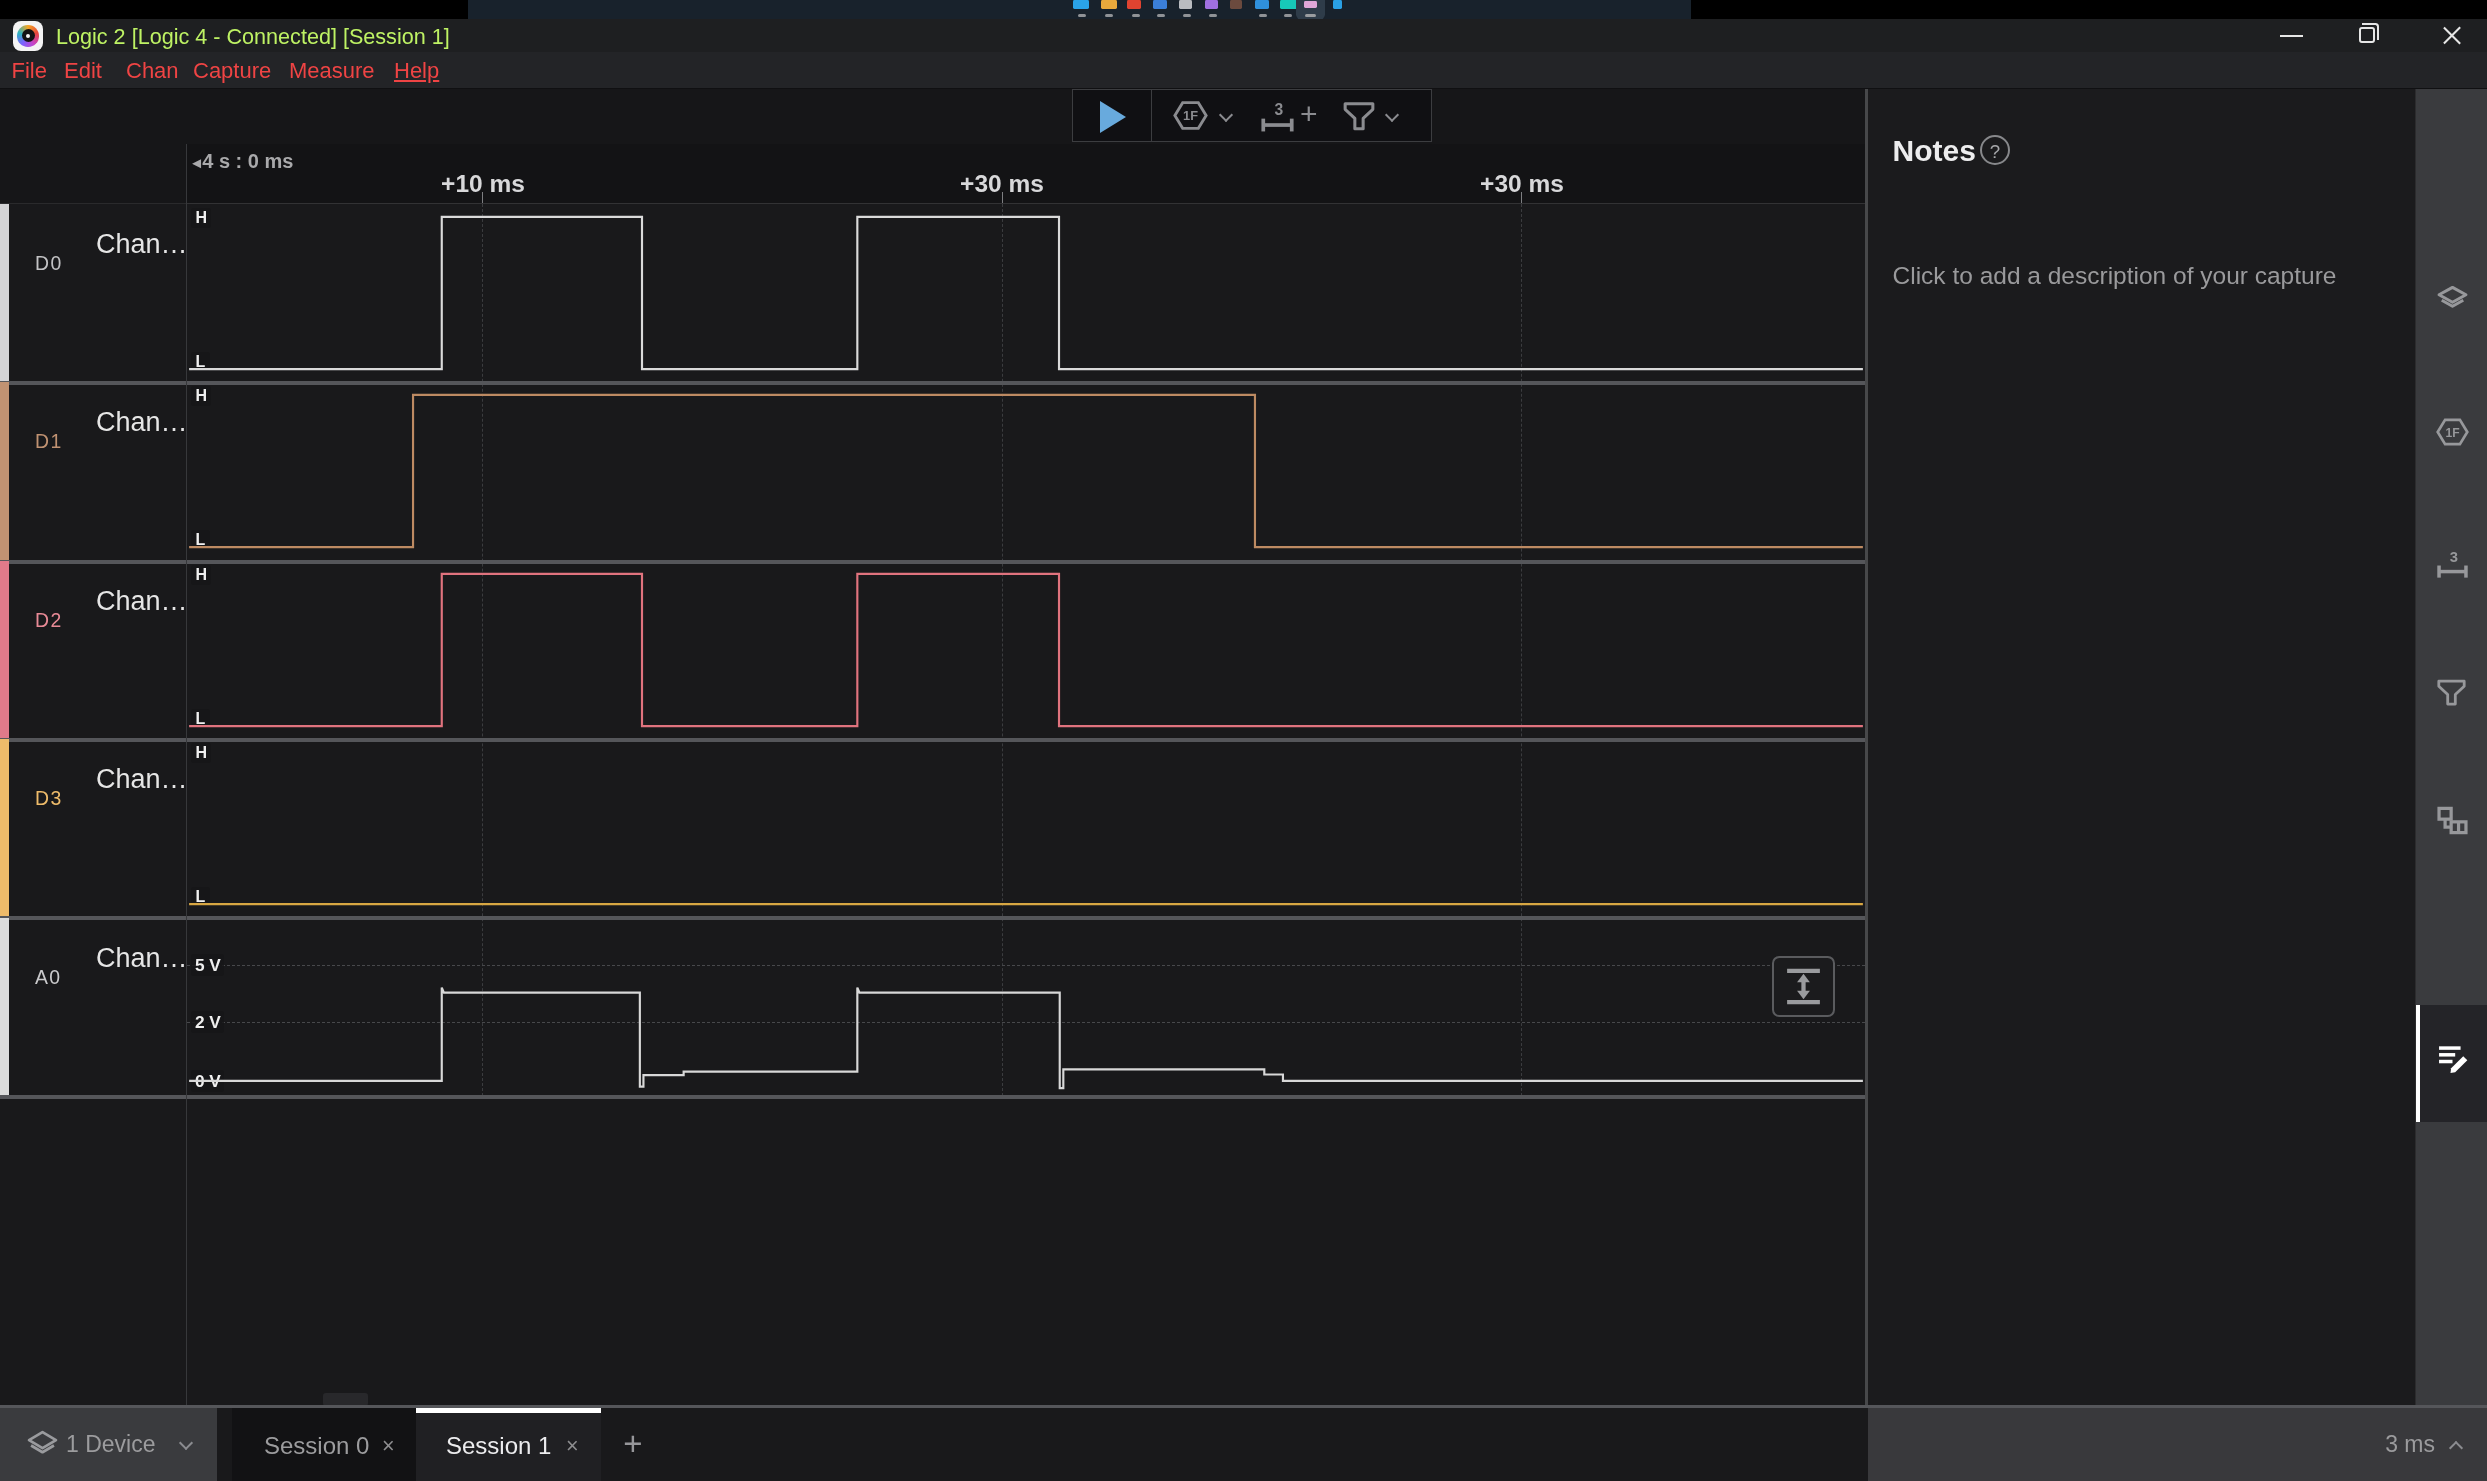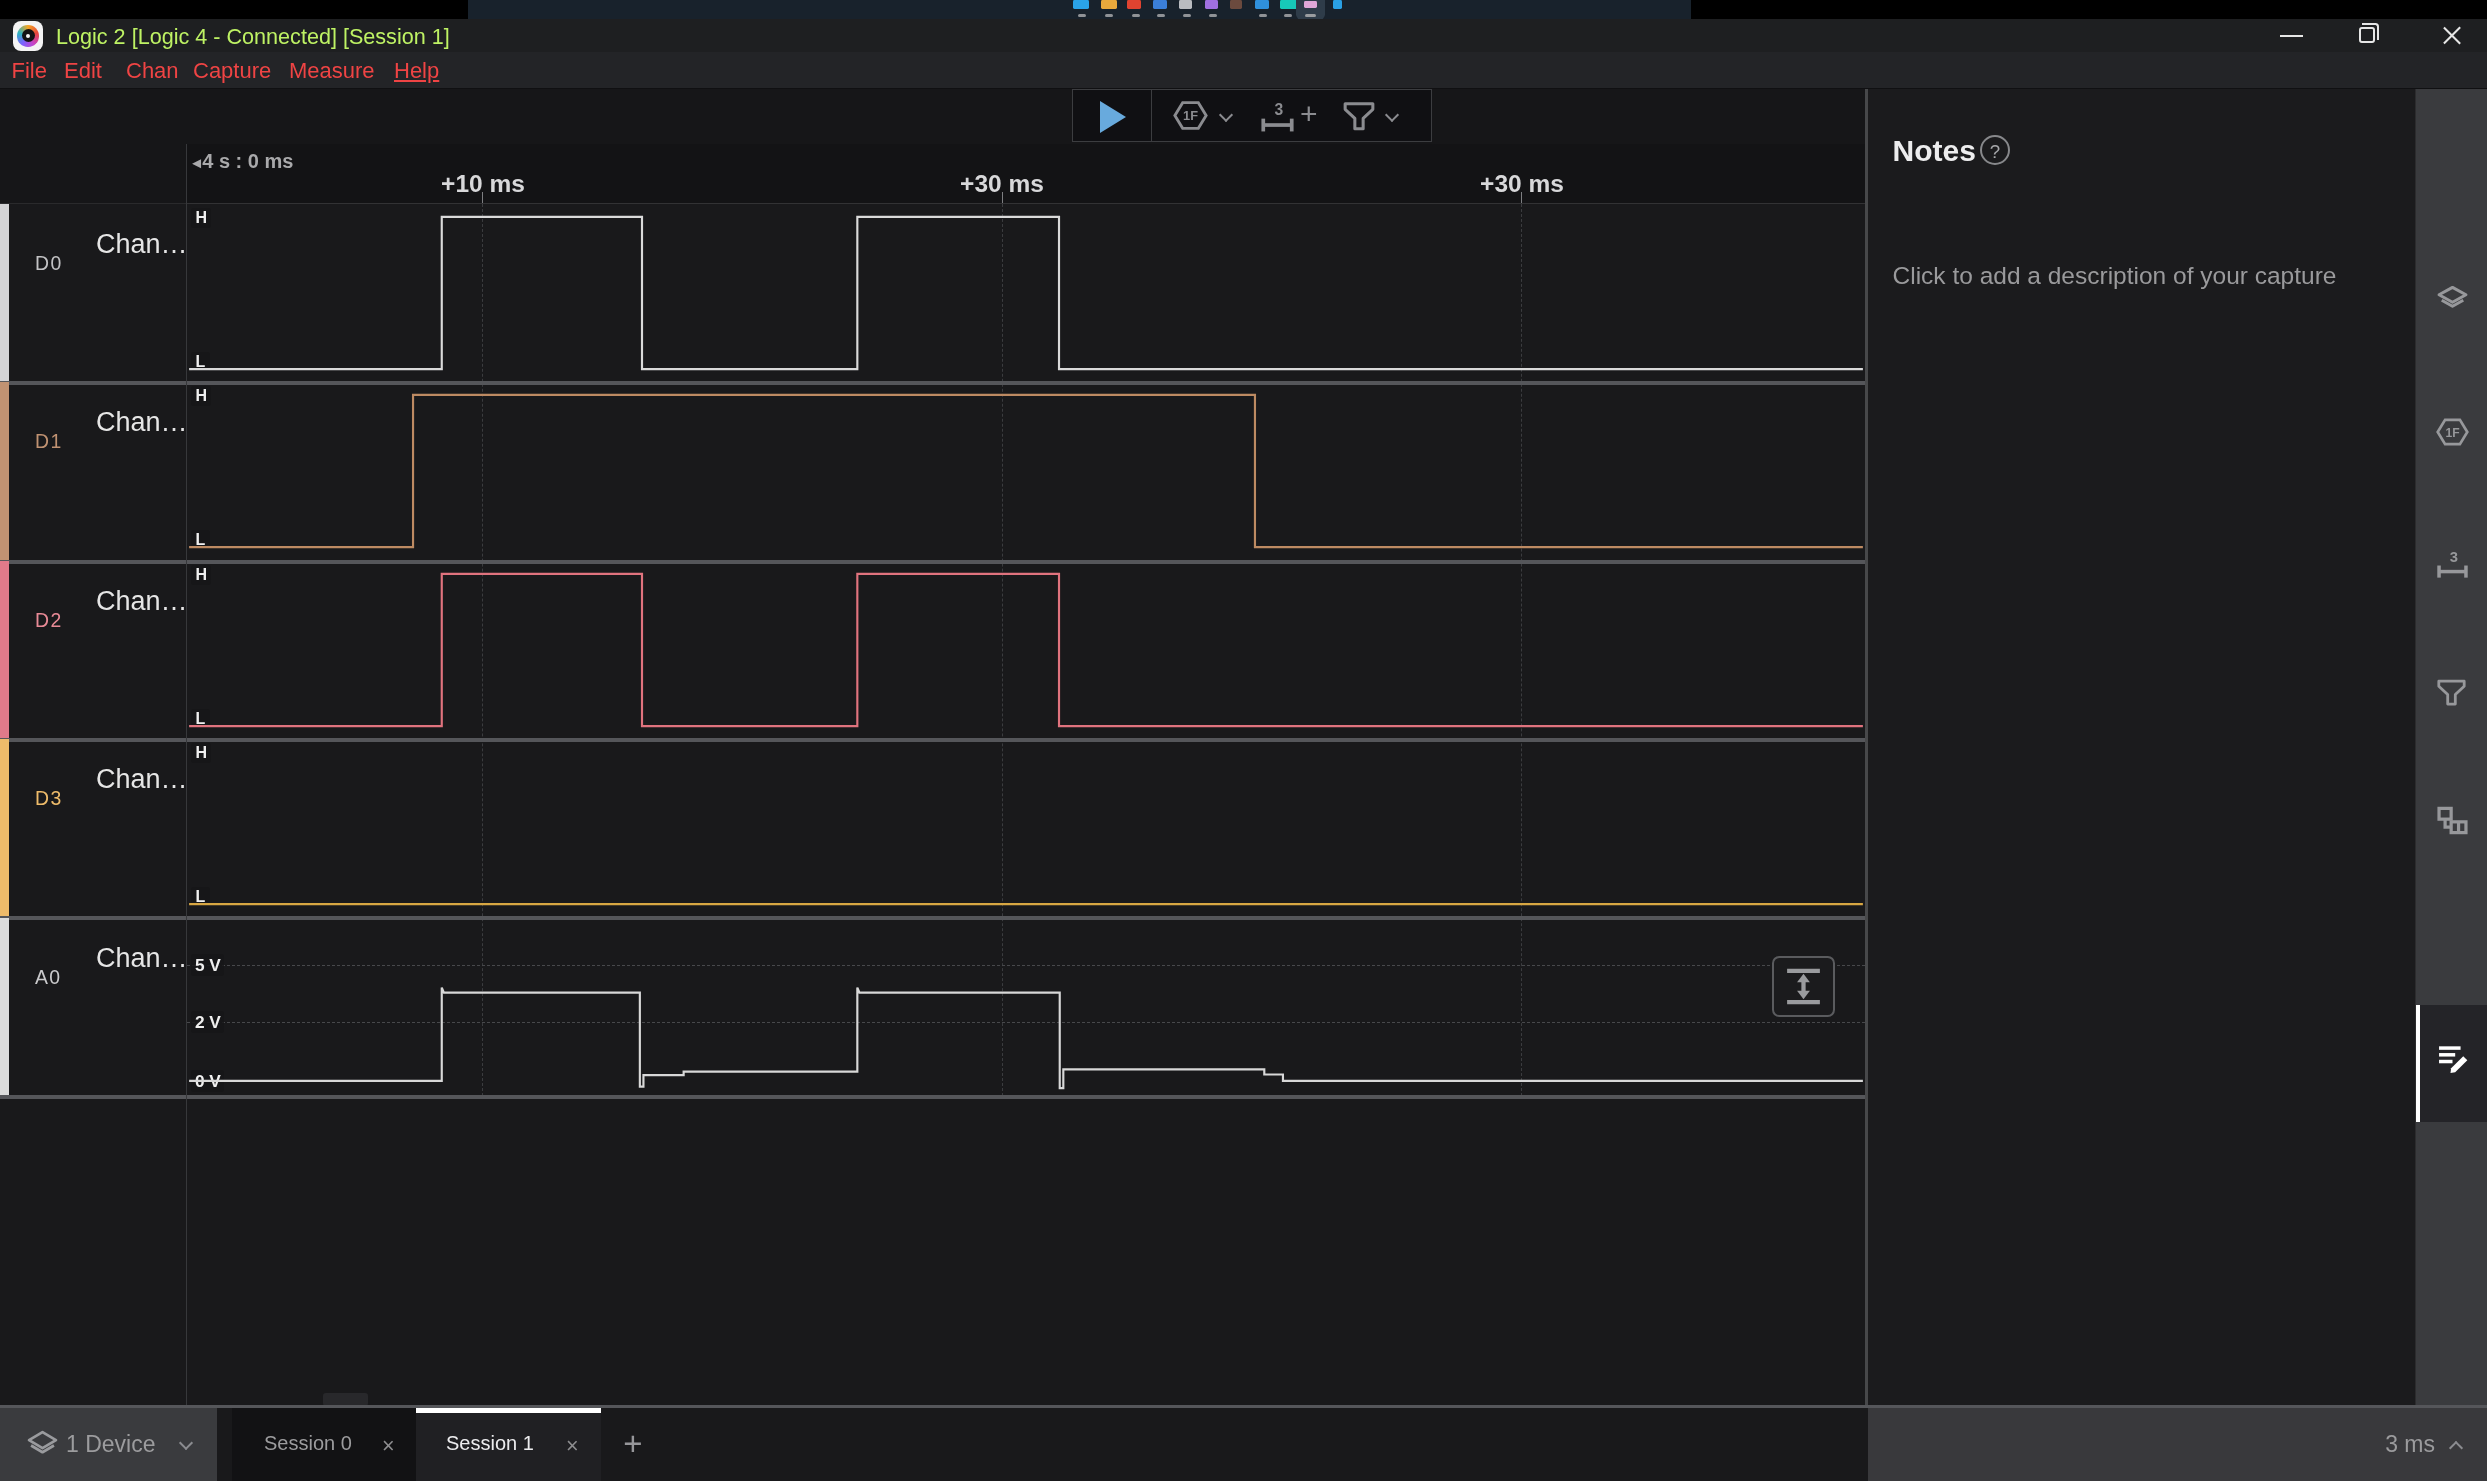--- a/index.html
+++ b/index.html
@@ -95,21 +95,21 @@
   .side-active-bar { position:absolute; left:0; top:916px; width:4.3px; height:117px; background:#ffffff; }
 
   
   .bottom-sep { left:0; top:1405px; width:2487px; height:2.9px; background:#55565a; }
   .bottombar { left:0; top:1408px; width:2487px; height:74px; background:#19191b; }
   .bb-right { position:absolute; left:1868px; top:0; width:619px; height:74px; background:#39393c; }
   .device-box { position:absolute; left:0; top:0; width:217px; height:74px; background:#3a3b3e; }
   .device-label { position:absolute; left:66px; top:23px; font-size:23px; color:#9c9c9e; }
   .device-chev { position:absolute; left:181px; top:30px; }
   .tab { position:absolute; top:0; height:74px; }
-  .tab .lbl { position:absolute; top:24px; font-size:20px; }
+  .tab .lbl { position:absolute; top:24px; font-size:24px; }
   .tab .x { position:absolute; top:25px; font-size:21.6px; color:#8e8e90; }
   .tab0 { left:232px; width:184px; background:#121214; }
   .tab1 { left:416px; width:185px; background:#202023; border-top:5px solid #ffffff; }
   .newtab { position:absolute; left:613px; top:14.4px; width:40px; height:43px; font-size:33px; color:#96969a; text-align:center; line-height:43px; }
   .zoom-label { position:absolute; right:52px; top:23px; font-size:23px; color:#9b9b9d; }
   .zoom-chev { position:absolute; right:26px; top:35px; }
 </style>
 </head>
 <body>
 

